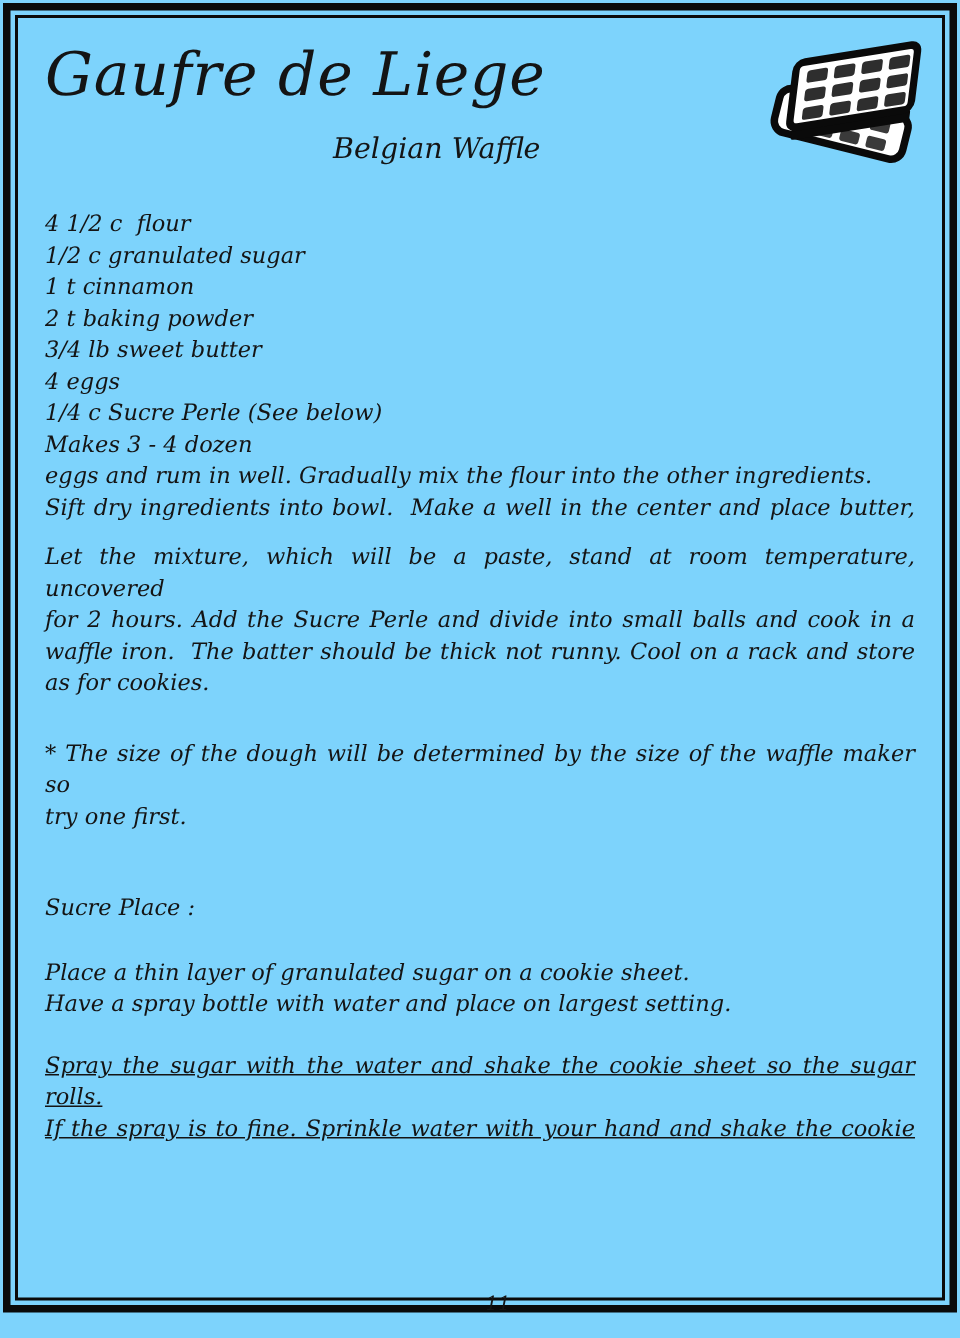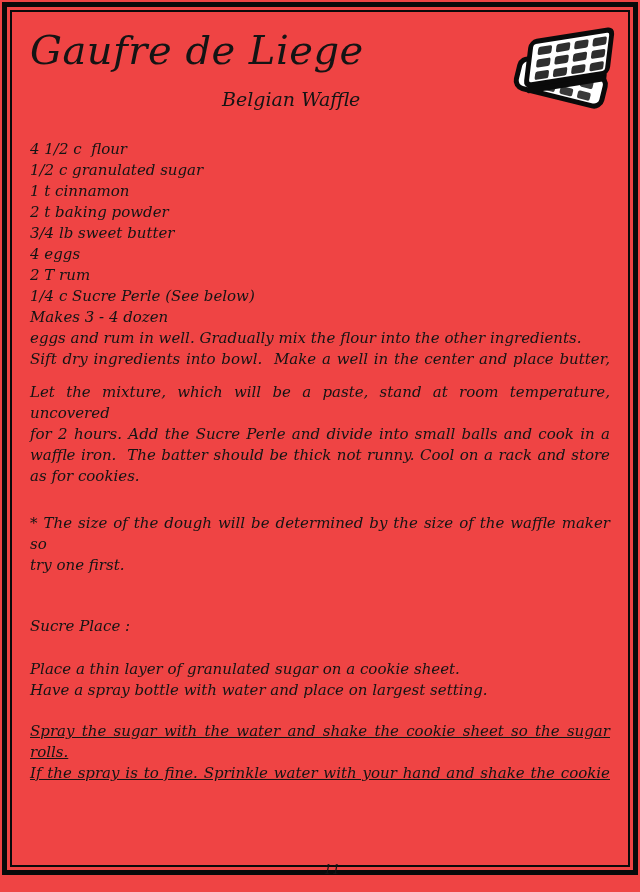--- a/index.html
+++ b/index.html
@@ -1,17 +1,17 @@
 <!DOCTYPE html>
 <html><head>
 <meta charset="utf-8">
 <style>
   html,body{margin:0;padding:0;background:#ffffff;}
   .page{
-    position:relative;width:640px;height:892px;background:#ef4444;
+    position:relative;width:640px;height:892px;background:#7dd3fc;
     font-family:"DejaVu Serif", serif;font-style:italic;color:#141414;
     overflow:hidden;
   }
   .frame{
     position:absolute;left:2px;top:2px;right:2px;bottom:17px;
     border:5px solid #0a0a0a;
   }
   .frame-inner{
     position:absolute;inset:3px;
     border:2px solid #0a0a0a;
@@ -91,21 +91,20 @@
 
         <div class="subtitle">Belgian Waffle</div>
 
         <div class="block b-ingredients">
           <div class="line">4 1/2 c&nbsp; flour</div>
           <div class="line">1/2 c granulated sugar</div>
           <div class="line">1 t cinnamon</div>
           <div class="line">2 t baking powder</div>
           <div class="line">3/4 lb sweet butter</div>
           <div class="line">4 eggs</div>
-          <div class="line">2 T rum</div>
           <div class="line">1/4 c Sucre Perle (See below)</div>
         </div>
 
         <div class="block b-yield">
           <div class="line">Makes 3 - 4 dozen</div>
           <div class="line">eggs and rum in well. Gradually mix the flour into the other ingredients.</div>
           <div class="line just">Sift dry ingredients into bowl.&nbsp; Make a well in the center and place butter,</div>
         </div>
 
         <div class="block b-rest">

